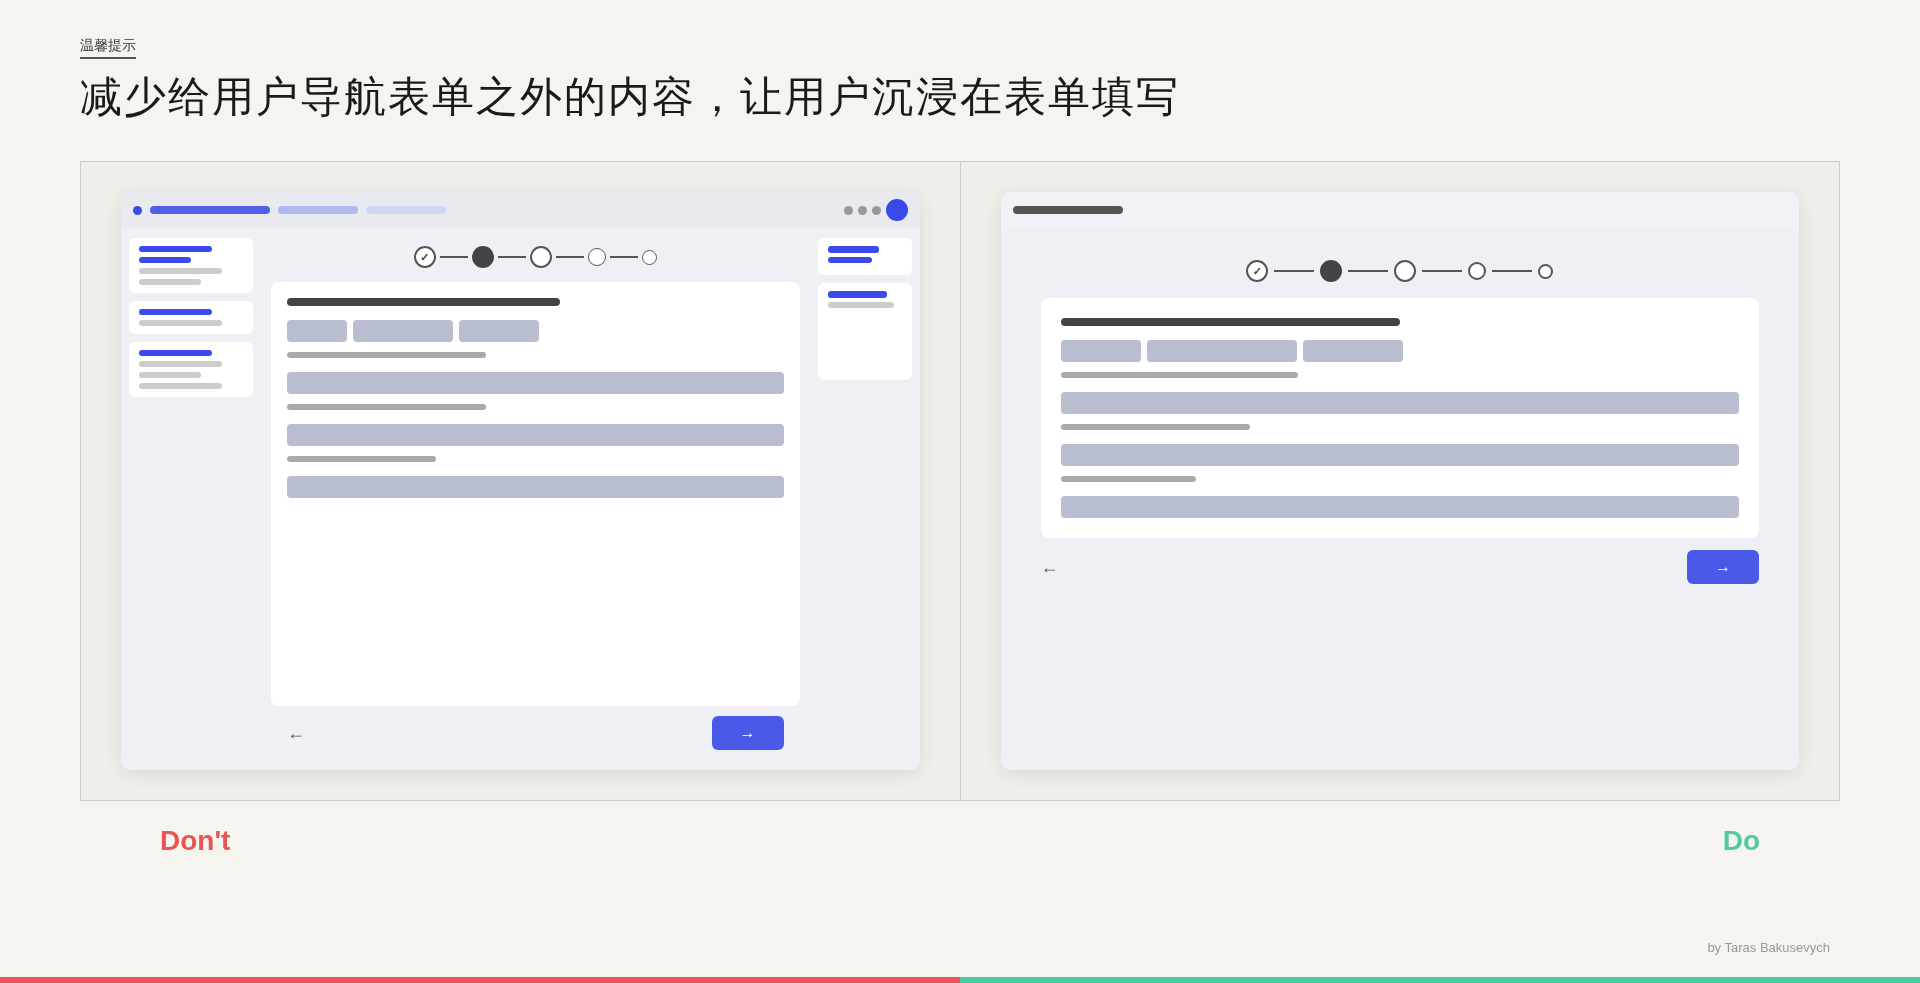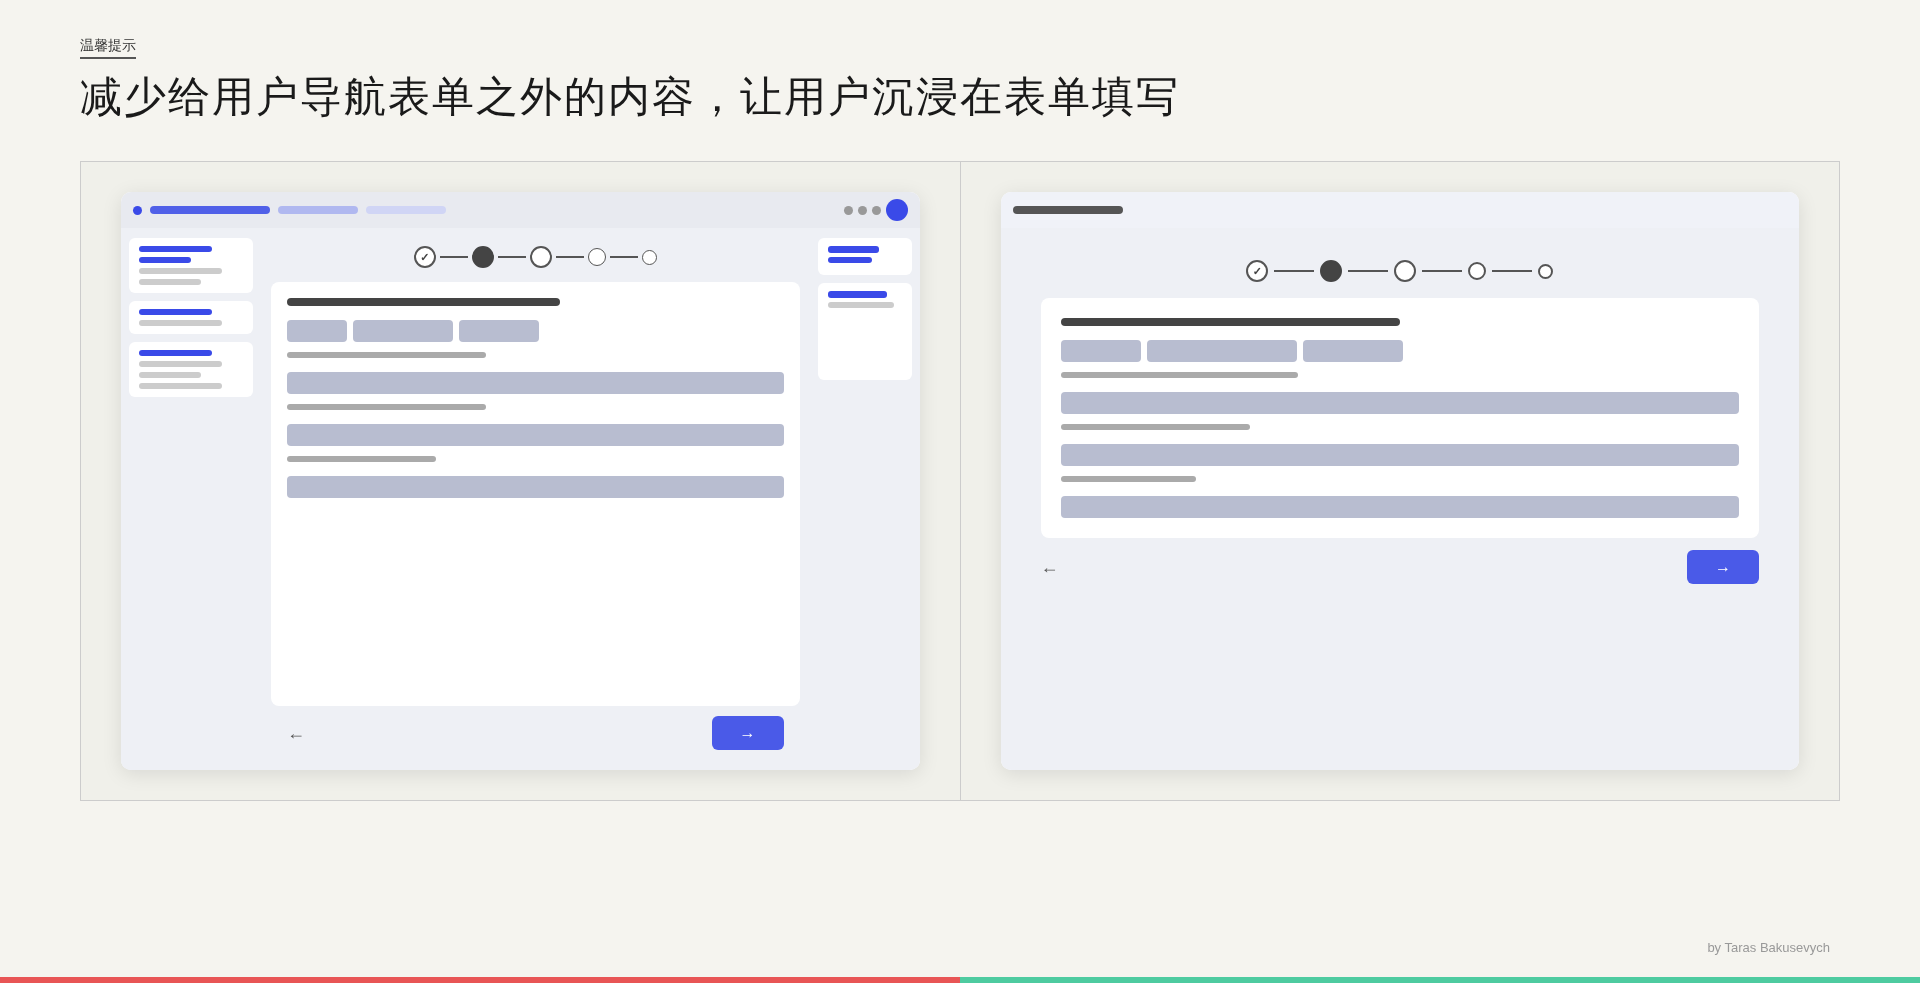--- a/index.html
+++ b/index.html
@@ -538,17 +538,21 @@
 
   </div>
 
   
   <div class="bottom-bar">
     <div class="bottom-bar-left"></div>
     <div class="bottom-bar-right"></div>
   </div>
 
   
+  <div class="label-row">
+    <span class="dont-label">Don't</span>
+    <span class="do-label">Do</span>
+  </div>
 
   
   <div class="credit-text">by Taras Bakusevych</div>
 
 </div>
 
 </body></html>

